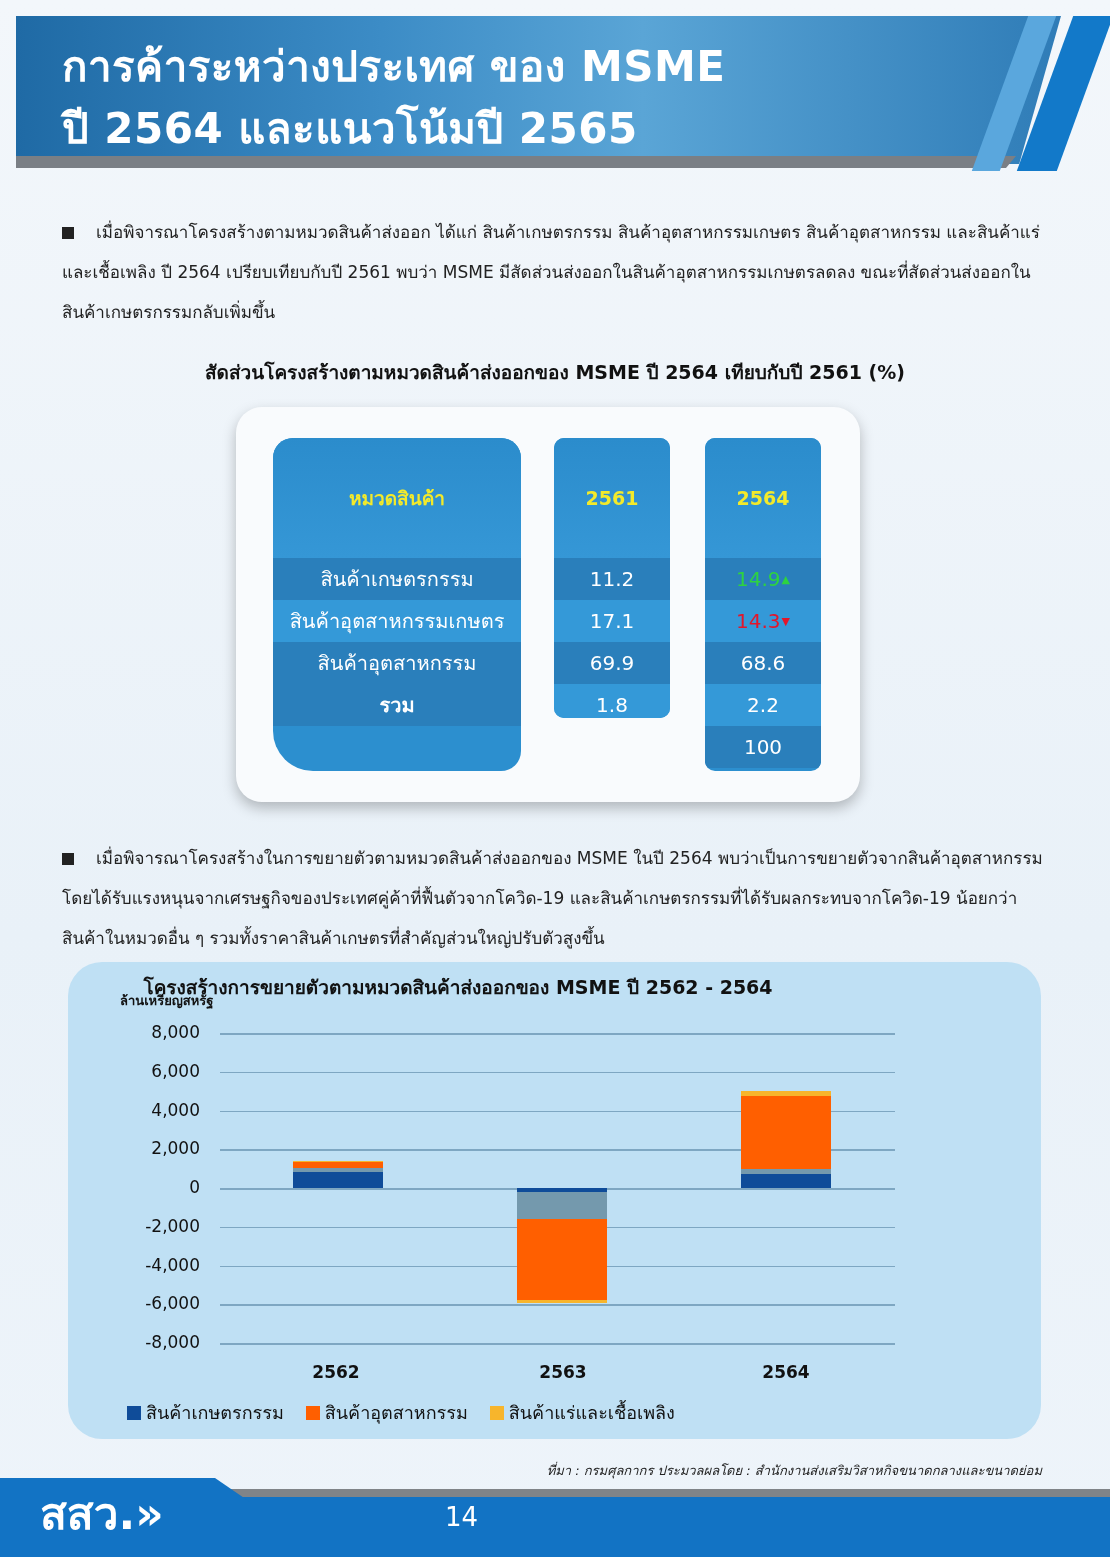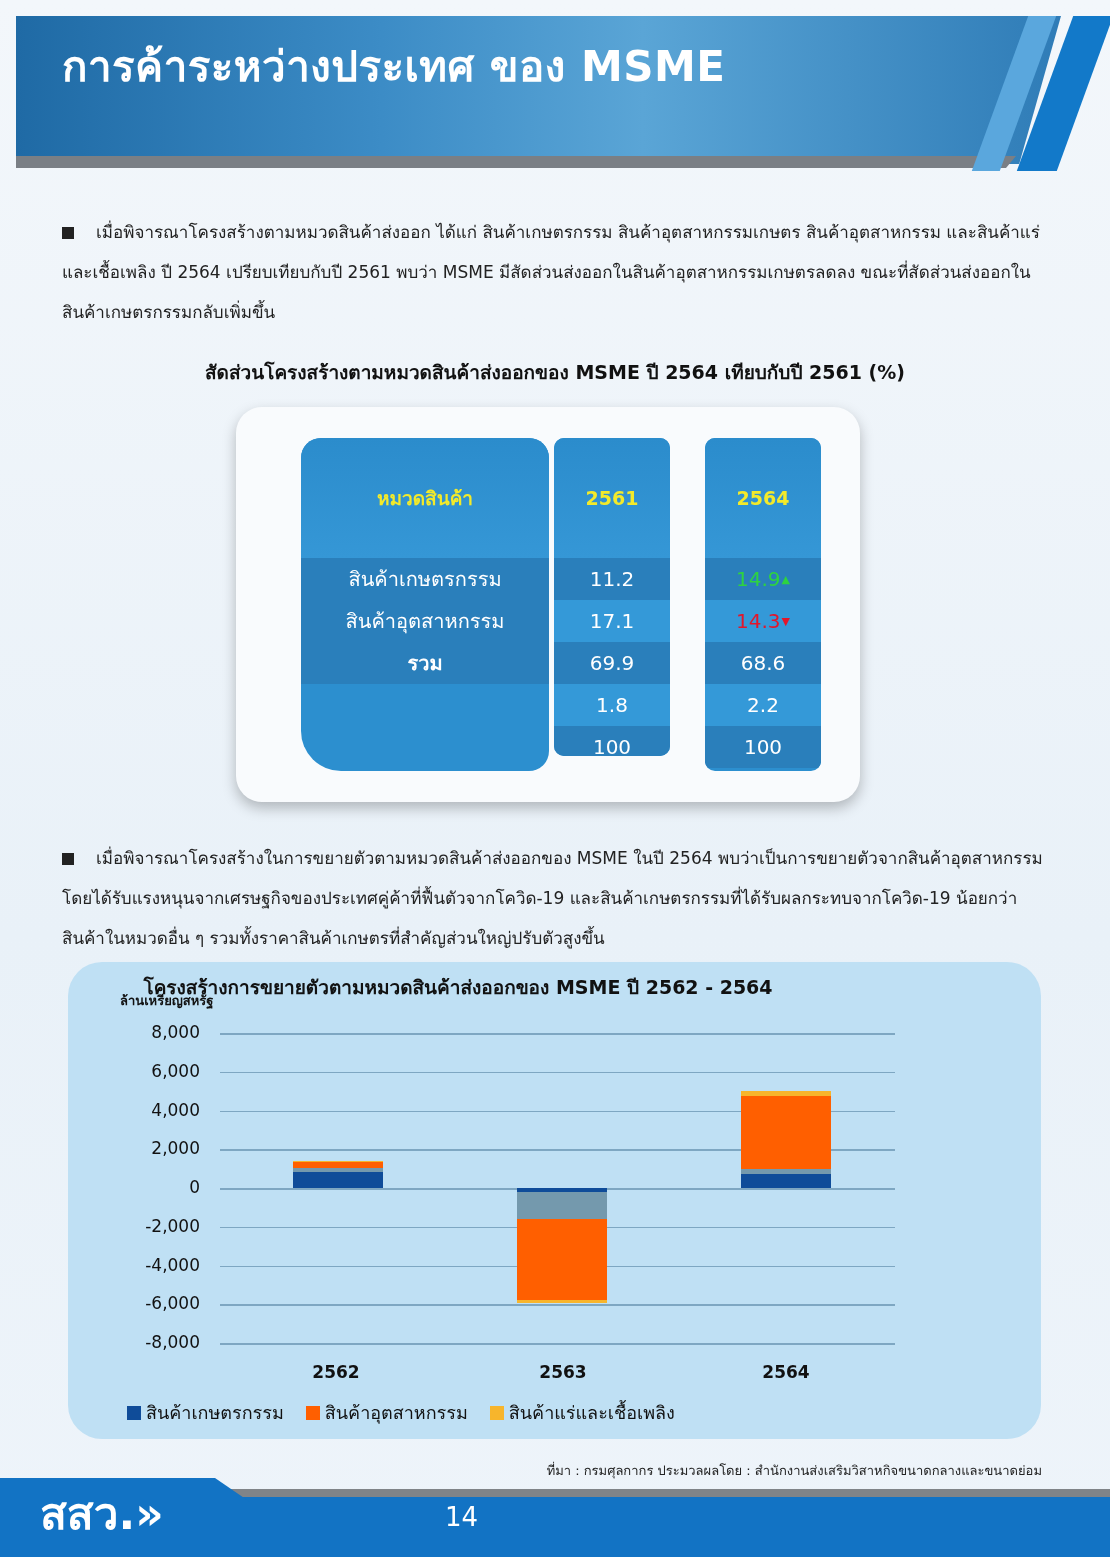--- a/index.html
+++ b/index.html
@@ -11,72 +11,74 @@
   .stripe1 { position:absolute; left:1000px; top:16px; width:28px; height:155px; background:#5aa7dd; transform: skewX(-20deg); }
   .stripe2 { position:absolute; left:1045px; top:16px; width:40px; height:155px; background:#1279c9; transform: skewX(-20deg); }
   .banner-title { position:absolute; left:62px; top:36px; color:#fff; font-weight:bold; font-size:42px; line-height:62px; letter-spacing:0.5px; }
   
   .para { position:absolute; left:62px; width:990px; font-size:17px; line-height:40px; color:#222; }
   .bullet { display:inline-block; width:12px; height:12px; background:#222; margin-right:22px; vertical-align:middle; }
   
   .tbl-title { position:absolute; left:0; width:1110px; top:357px; text-align:center; font-size:19px; font-weight:bold; color:#111; }
   .tbl-card { position:absolute; left:236px; top:407px; width:624px; height:395px; background:#f9fbfd; border-radius:26px; box-shadow: 0 6px 14px rgba(0,0,0,0.25); }
   .col { position:absolute; top:438px; background:#2c8fcf; overflow:hidden; }
-  .col-cat { left:273px; width:248px; height:333px; border-radius:20px 20px 20px 40px;margin-left:28px; }
-  .col-a { left:554px; width:116px; height:318px; border-radius:10px; }
+  .col-cat { left:273px; width:248px; height:333px; border-radius:20px 20px 20px 40px; }
+  .col-a { left:554px; width:116px; height:280px; border-radius:10px; }
   .col-b { left:705px; width:116px; height:333px; border-radius:10px; }
   .col .hdr { height:120px; display:flex; align-items:center; justify-content:center; color:#f3ea2a; font-size:19px; font-weight:bold; background: linear-gradient(180deg,#2b8ccc,#3597d6); }
   .col .row { height:42px; display:flex; align-items:center; justify-content:center; color:#fff; font-size:20px; }
   .col .row.odd { background:#2a7fbb; }
   .col .row.even { background:#3499d8; }
   .up { color:#2ed33f; }
   .down { color:#e3162b; }
   .tri { font-size:11px; margin-left:1px; }
   
   .chart-card { position:absolute; left:68px; top:962px; width:973px; height:477px; background:#bfe0f4; border-radius:34px; }
   .chart-title { position:absolute; left:0; width:886px; top:972px; text-align:center; font-size:19px; font-weight:bold; color:#111; padding-left:30px; }
   .unit { position:absolute; left:120px; top:990px; font-size:13px; font-weight:bold; color:#111; }
   .ytick { position:absolute; left:110px; width:90px; text-align:right; font-size:17px; color:#111; }
   .grid { position:absolute; left:220px; width:675px; height:1.5px; background:#7ea7c2; }
   .seg { position:absolute; }
   .xcat { position:absolute; width:120px; text-align:center; font-size:17px; font-weight:bold; top:1362px; color:#111; }
   .legend { position:absolute; left:127px; top:1398px; display:flex; gap:22px; font-size:18px; color:#111; }
   .legend-item { display:flex; align-items:center; }
   .sw { width:14px; height:14px; margin-right:5px; }
   
-  .source { position:absolute; right:68px; top:1460px; font-size:13px; color:#222; }
+  .source { position:absolute; right:68px; top:1460px; font-size:13px; color:#222;font-style:italic; }
   .foot-grey2 { position:absolute; left:0; top:1489px; width:1110px; height:8px; background:#808488; }
   .foot-blue { position:absolute; left:0; top:1497px; width:1110px; height:60px; background:#1273c4; }
   .foot-blue-left { position:absolute; left:0; top:1478px; width:250px; height:80px; background:#1273c4; clip-path: polygon(0 0, 86% 0, 100% 30%, 100% 100%, 0 100%); }
   .logo { position:absolute; left:40px; top:1478px; font-size:44px; font-weight:bold; color:#fff; }
   .page-num { position:absolute; left:0; width:923px; top:1502px; text-align:center; font-size:26px; color:#fff; }
 </style>
 </head>
 <body>
 
 <div class="page-bg"></div>
 
 <div class="banner"></div>
 <div class="banner-shade"></div>
 <div class="stripe1"></div>
 <div class="stripe2"></div>
 <div class="banner-title">
   <div>การค้าระหว่างประเทศ ของ MSME</div>
+  <div>ปี 2564 และแนวโน้มปี 2565</div>
 </div>
 
 <div class="para" style="top:212px;">
   <span class="bullet"></span><span>เมื่อพิจารณาโครงสร้างตามหมวดสินค้าส่งออก ได้แก่ สินค้าเกษตรกรรม สินค้าอุตสาหกรรมเกษตร สินค้าอุตสาหกรรม และสินค้าแร่และเชื้อเพลิง ปี 2564 เปรียบเทียบกับปี 2561 พบว่า MSME มีสัดส่วนส่งออกในสินค้าอุตสาหกรรมเกษตรลดลง ขณะที่สัดส่วนส่งออกในสินค้าเกษตรกรรมกลับเพิ่มขึ้น</span>
 </div>
 
 <div class="tbl-title">สัดส่วนโครงสร้างตามหมวดสินค้าส่งออกของ MSME ปี 2564 เทียบกับปี 2561 (%)</div>
 <div class="tbl-card"></div>
 
 <div class="col col-cat">
   <div class="hdr">หมวดสินค้า</div>
   <div class="row odd">สินค้าเกษตรกรรม</div>
+  <div class="row even">สินค้าอุตสาหกรรมเกษตร</div>
   <div class="row odd">สินค้าอุตสาหกรรม</div>
   <div class="row odd" style="font-weight:bold;">รวม</div>
 </div>
 
 <div class="col col-a">
   <div class="hdr">2561</div>
   <div class="row odd">11.2</div>
   <div class="row even">17.1</div>
   <div class="row odd">69.9</div>
   <div class="row even">1.8</div>

